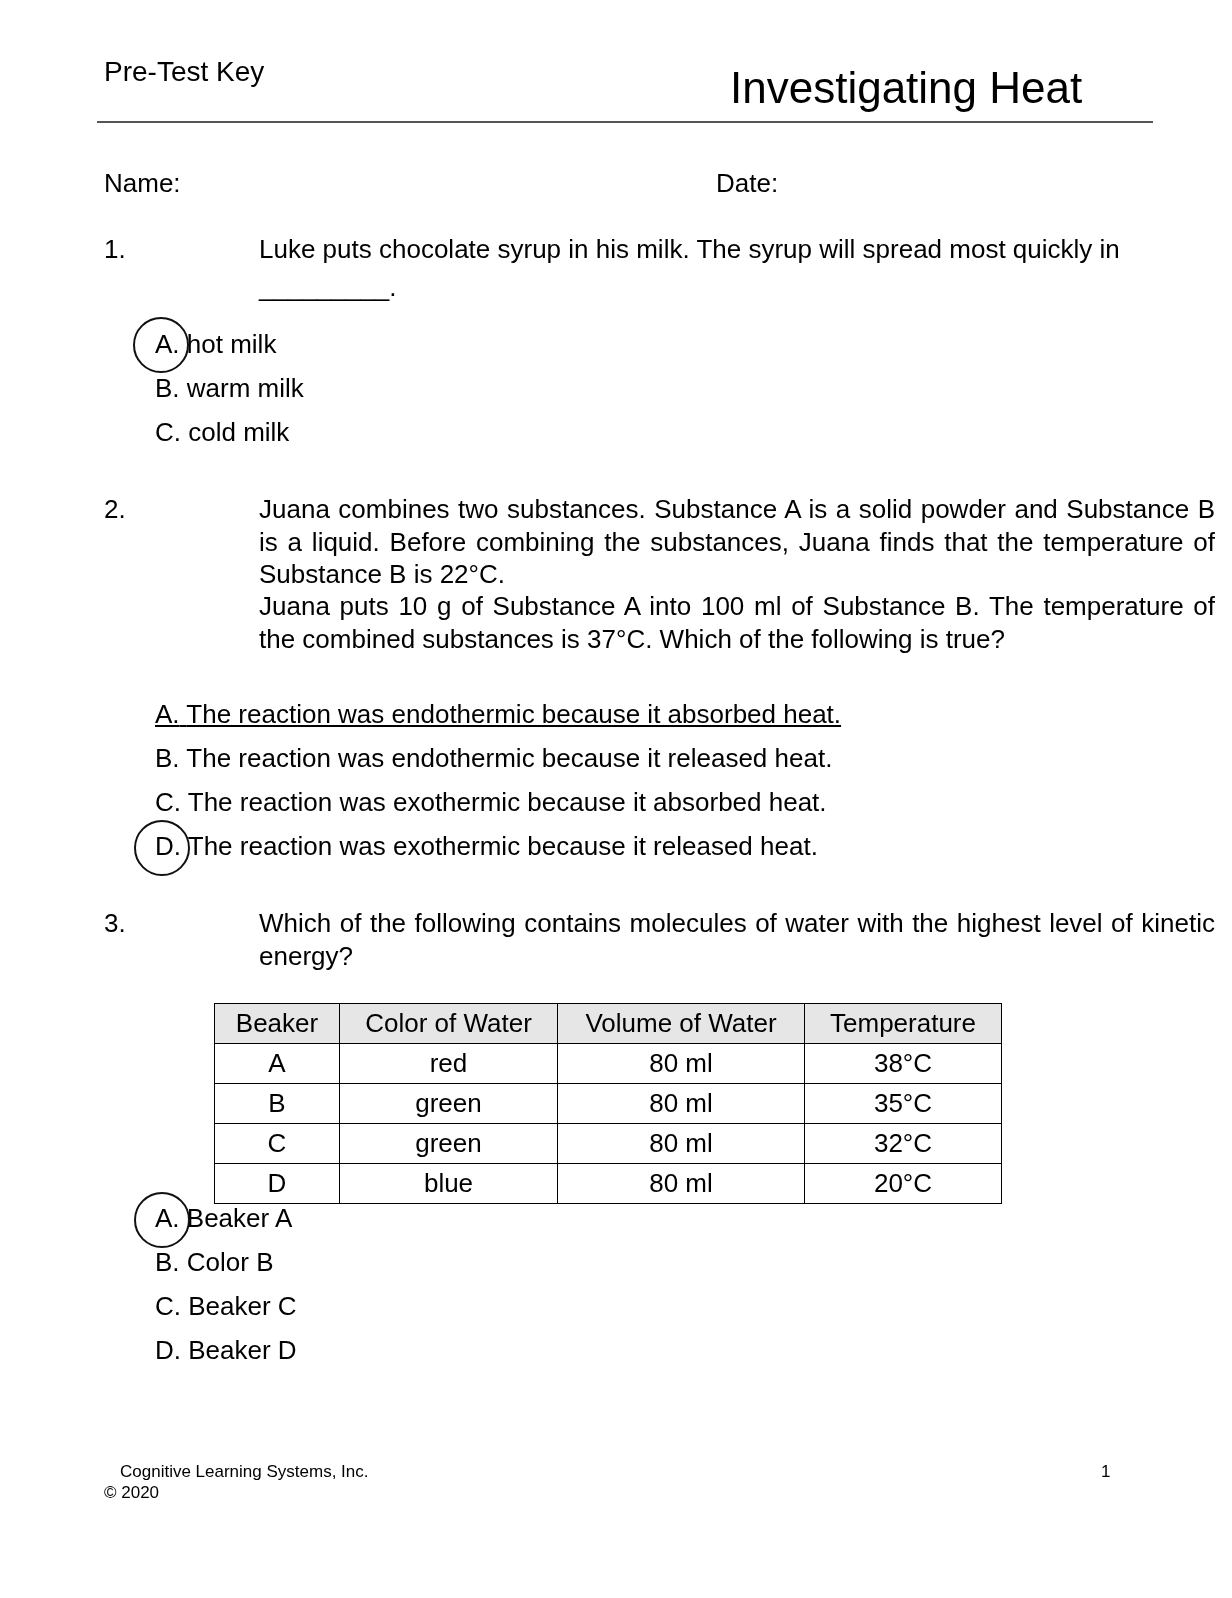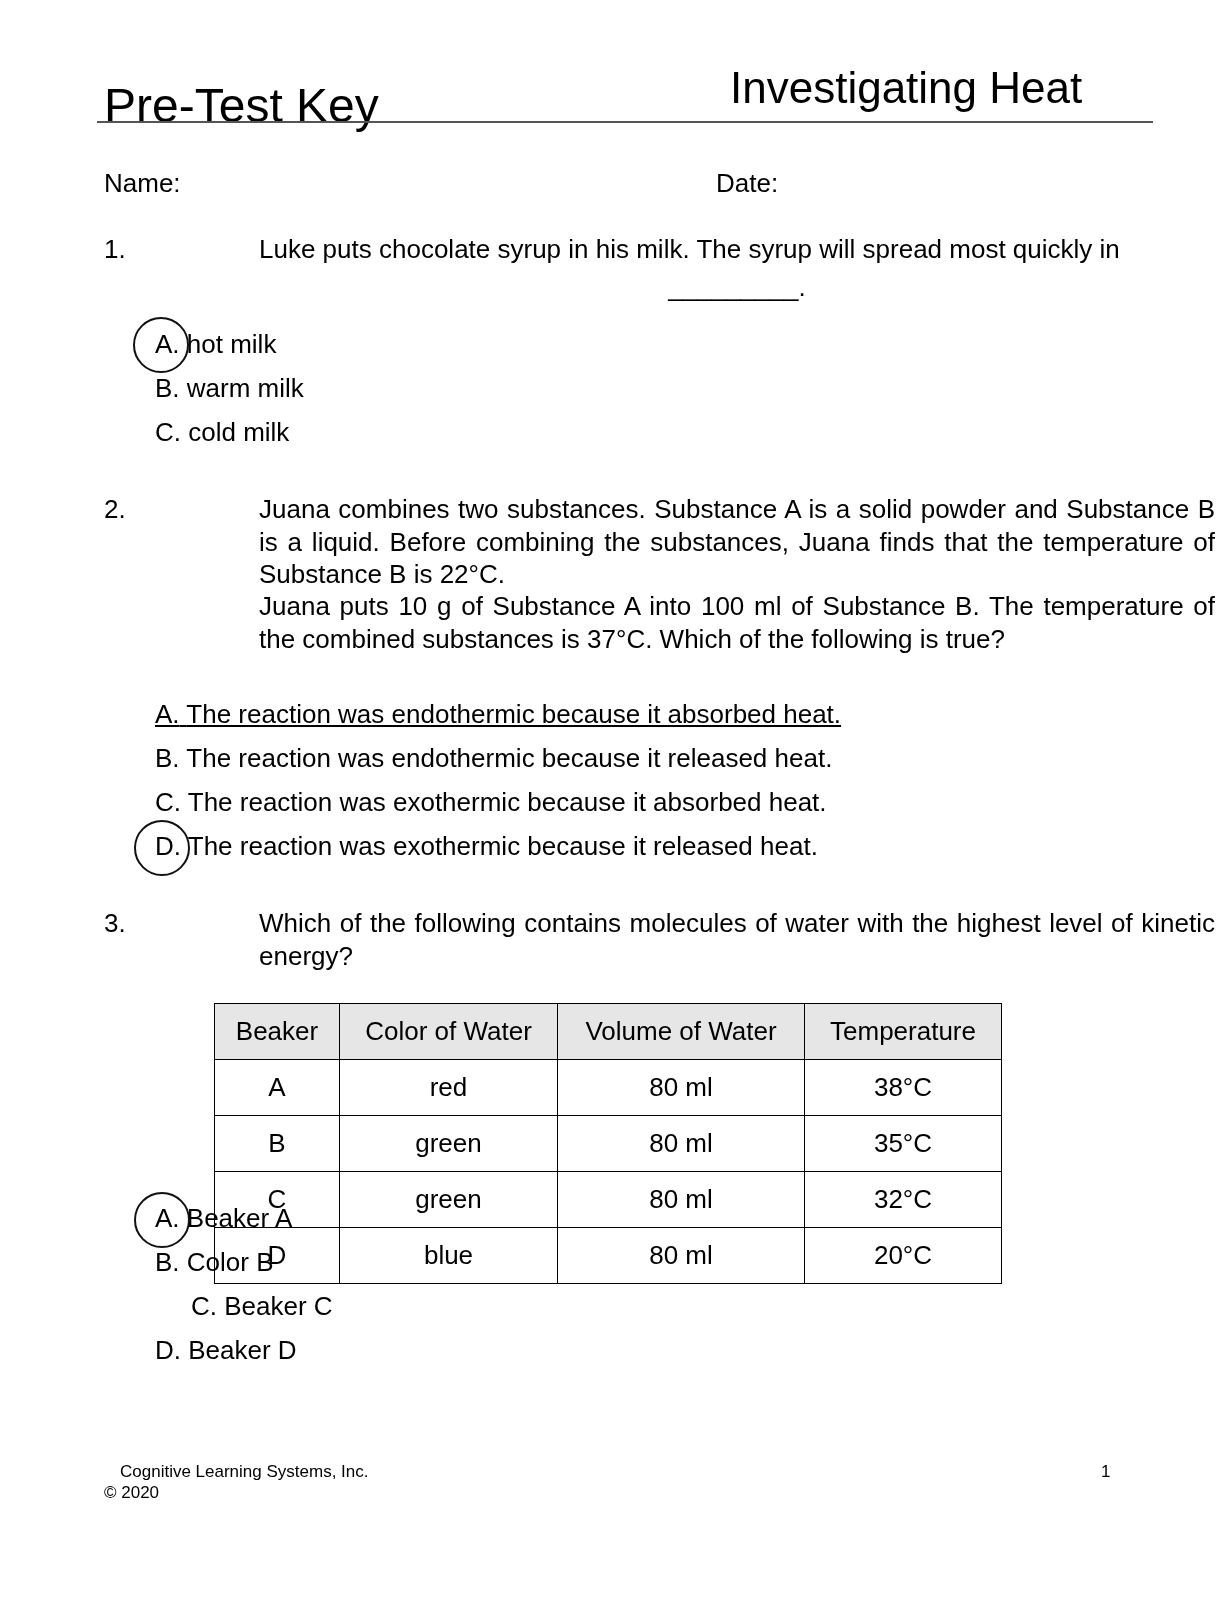--- a/index.html
+++ b/index.html
@@ -1,45 +1,45 @@
 <!DOCTYPE html>
 <html><head>
 <meta charset="utf-8">
 <style>
   html, body { margin:0; padding:0; background:#ffffff; }
   body { width:1232px; height:1598px; position:relative; font-family:"Liberation Sans", sans-serif; color:#000; overflow:hidden; }
   .abs { position:absolute; }
-  .hdr-left { left:104px; top:78px; font-size:48px; }
+  .hdr-left { left:104px; top:56px; font-size:28px; }
   .hdr-right { left:730px; top:63px; font-size:44px; }
   .hdr-rule { left:97px; top:121px; width:1056px; height:2px; background:#555; }
   .field { font-size:26px; top:168px; }
   .q { font-size:26px; line-height:32.5px; }
   .qnum { width:50px; display:inline-block; }
   .qtext { position:absolute; left:155px; width:956px; text-align:justify; }
   .opt { font-size:26px; left:155px; }
   .circle { position:absolute; border:2.5px solid #111; border-radius:50%; width:52px; height:52px; }
   table.dt { position:absolute; left:214px; top:1003px; border-collapse:collapse; font-size:26px; }
-  table.dt th, table.dt td { border:1.5px solid #000; text-align:center; padding:12px 10px; height:31px; line-height:31px; font-weight:normal; }
+  table.dt th, table.dt td { border:1.5px solid #000; text-align:center; padding:4px 10px; height:31px; line-height:31px; font-weight:normal; }
   table.dt th { background:#e6e6e6; }
   .footer { font-size:17px; line-height:21px; }
 </style>
 </head>
 <body>
 
 <div class="abs hdr-left">Pre-Test Key</div>
 <div class="abs hdr-right">Investigating Heat</div>
 <div class="abs hdr-rule"></div>
 
 <div class="abs field" style="left:104px;">Name:</div>
 <div class="abs field" style="left:716px;">Date:</div>
 
 <div class="abs q" style="left:104px; top:233px; width:1010px;">
   <span class="qnum">1.</span>
   <span class="qtext" style="top:0;">Luke puts chocolate syrup in his milk. The syrup will spread most quickly in</span>
-  <span class="qtext" style="top:38px; text-align:center;">_________.</span>
+  <span class="qtext" style="top:38px; text-align:left;">_________.</span>
 </div>
 <div class="abs opt" style="top:329px;"><span>A.</span> <span>hot milk</span></div>
 <div class="circle" style="left:133px; top:317px;"></div>
 <div class="abs opt" style="top:373px;"><span>B.</span> <span>warm milk</span></div>
 <div class="abs opt" style="top:417px;"><span>C.</span> <span>cold milk</span></div>
 
 <div class="abs q" style="left:104px; top:493px; width:1010px;">
   <span class="qnum">2.</span>
   <span class="qtext" style="top:0;">Juana combines two substances. Substance A is a solid powder and Substance B is a liquid. Before combining the substances, Juana finds that the temperature of Substance B is 22°C.</span>
   <span class="qtext" style="top:97px;">Juana puts 10 g of Substance A into 100 ml of Substance B. The temperature of the combined substances is 37°C. Which of the following is true?</span>
@@ -88,18 +88,18 @@
       <td>blue</td>
       <td>80 ml</td>
       <td>20°C</td>
     </tr>
   </tbody>
 </table>
 
 <div class="abs opt" style="top:1203px;"><span>A.</span> <span>Beaker A</span></div>
 <div class="circle" style="left:134px; top:1192px;"></div>
 <div class="abs opt" style="top:1247px;"><span>B.</span> <span>Color B</span></div>
-<div class="abs opt" style="top:1291px;margin-left:36px;"><span>C.</span> <span>Beaker C</span></div>
+<div class="abs opt" style="top:1291px;"><span>C.</span> <span>Beaker C</span></div>
 <div class="abs opt" style="top:1335px;"><span>D.</span> <span>Beaker D</span></div>
 
 <div class="abs footer" style="left:120px; top:1461px;">Cognitive Learning Systems, Inc.</div>
 <div class="abs footer" style="left:104px; top:1482px;">© 2020</div>
 <div class="abs footer" style="left:1101px; top:1461px;">1</div>
 
 </body></html>

